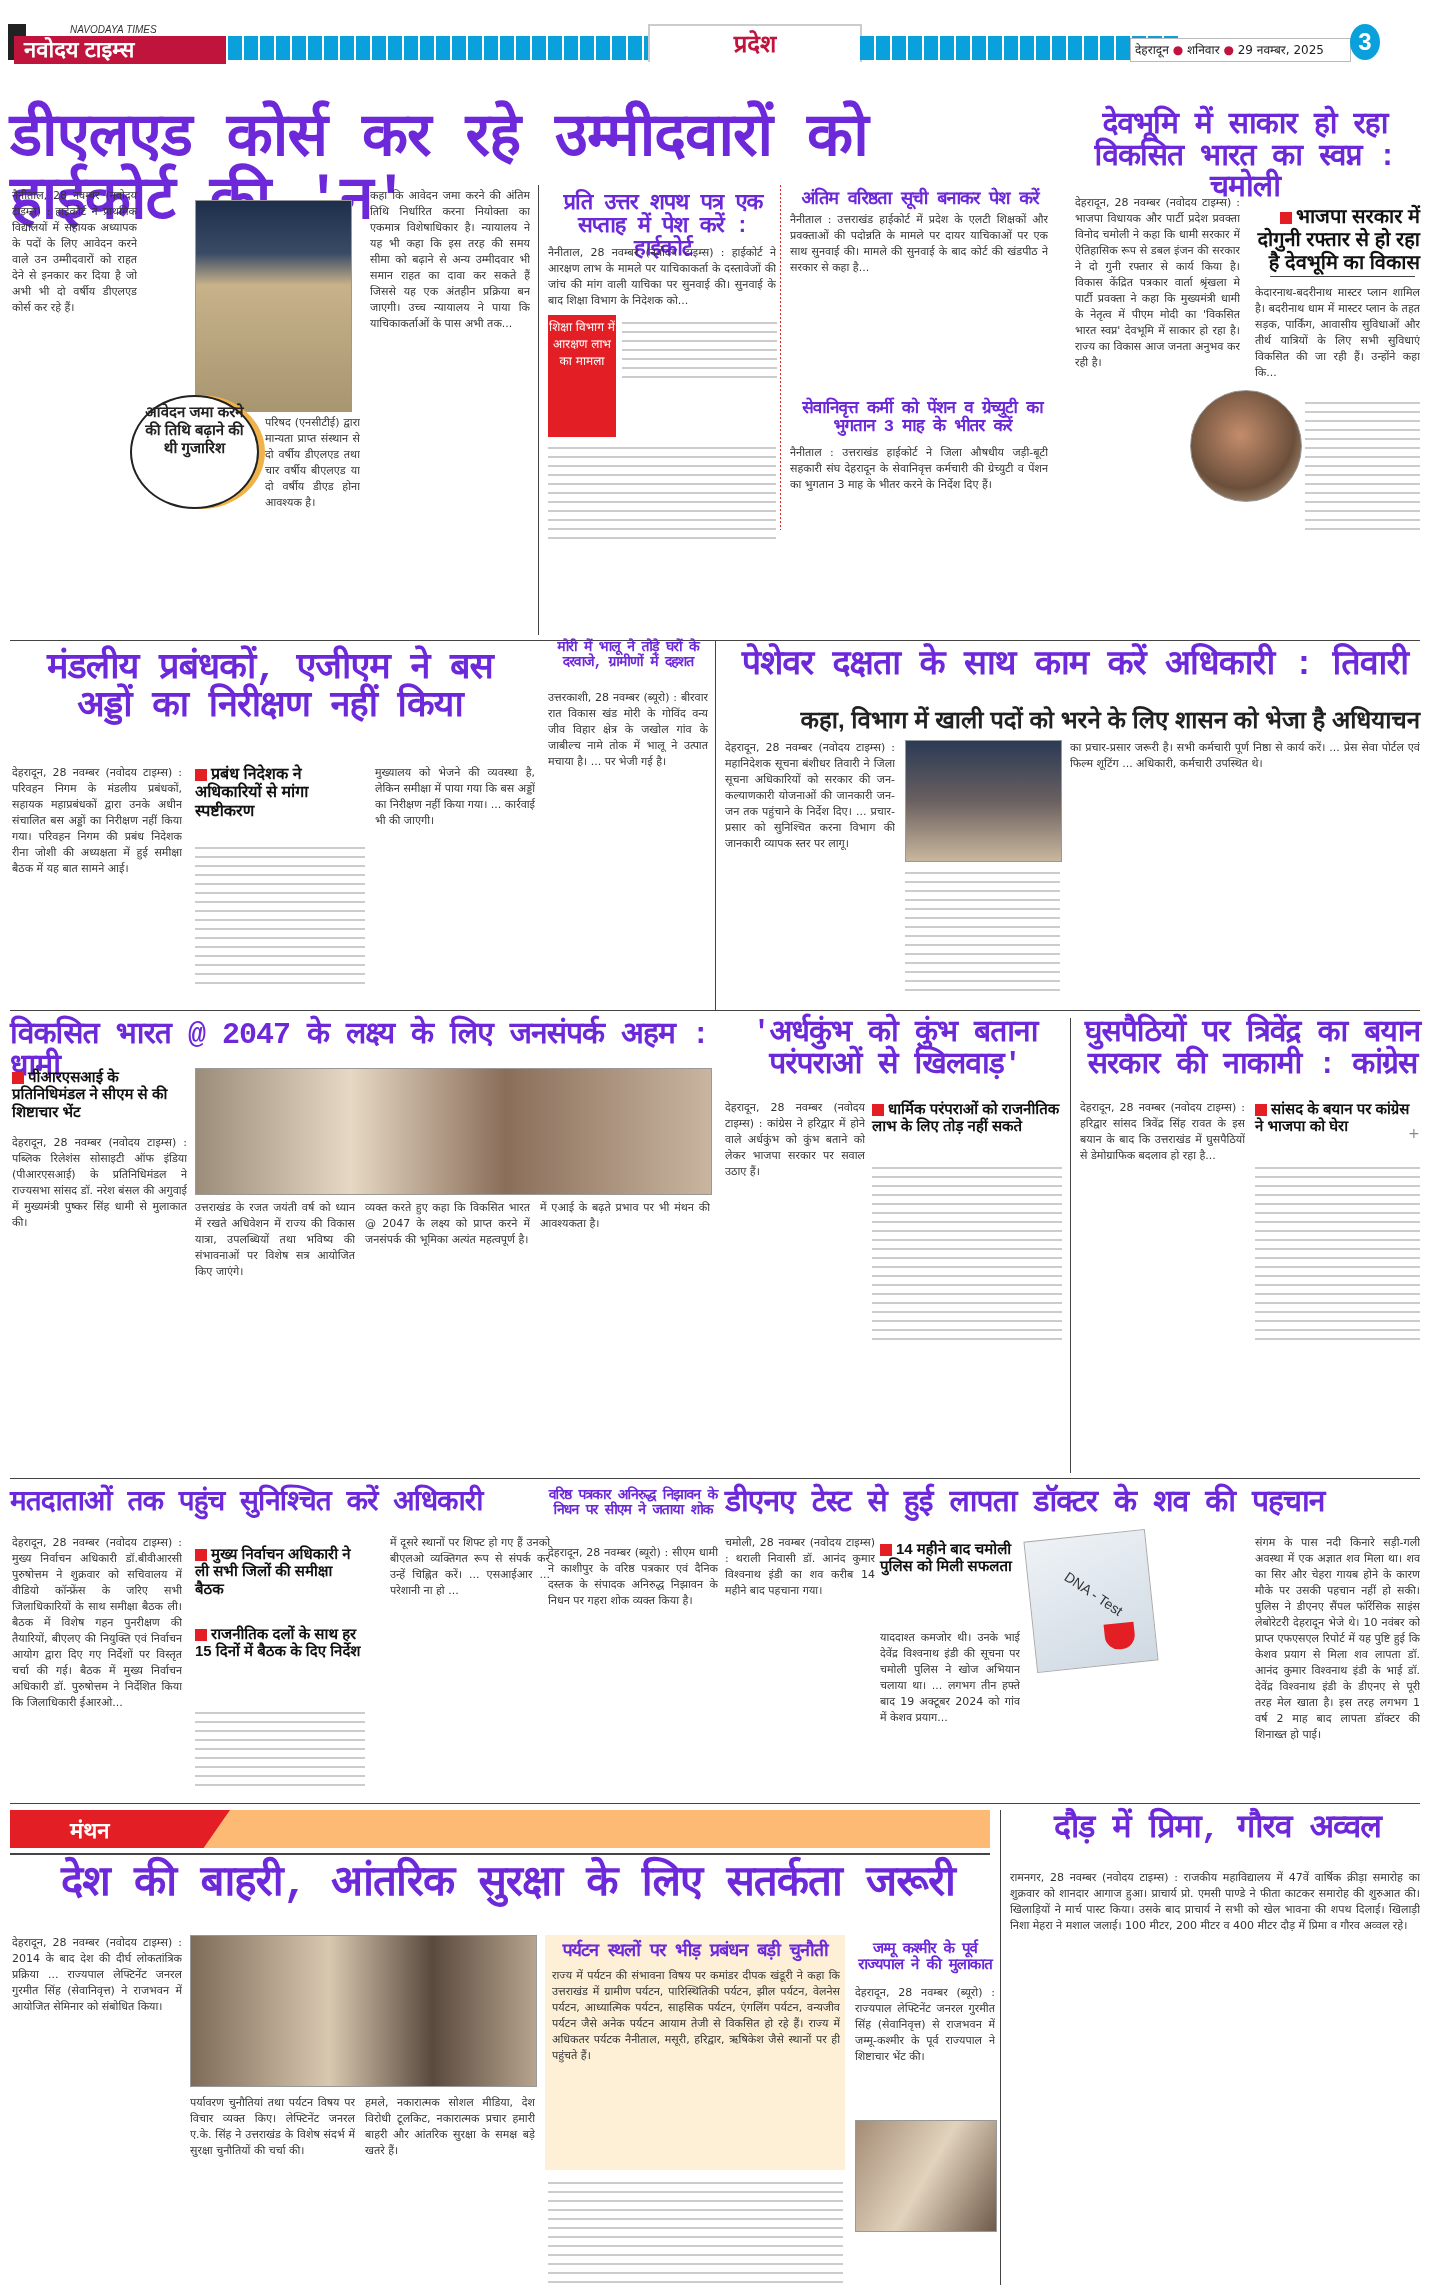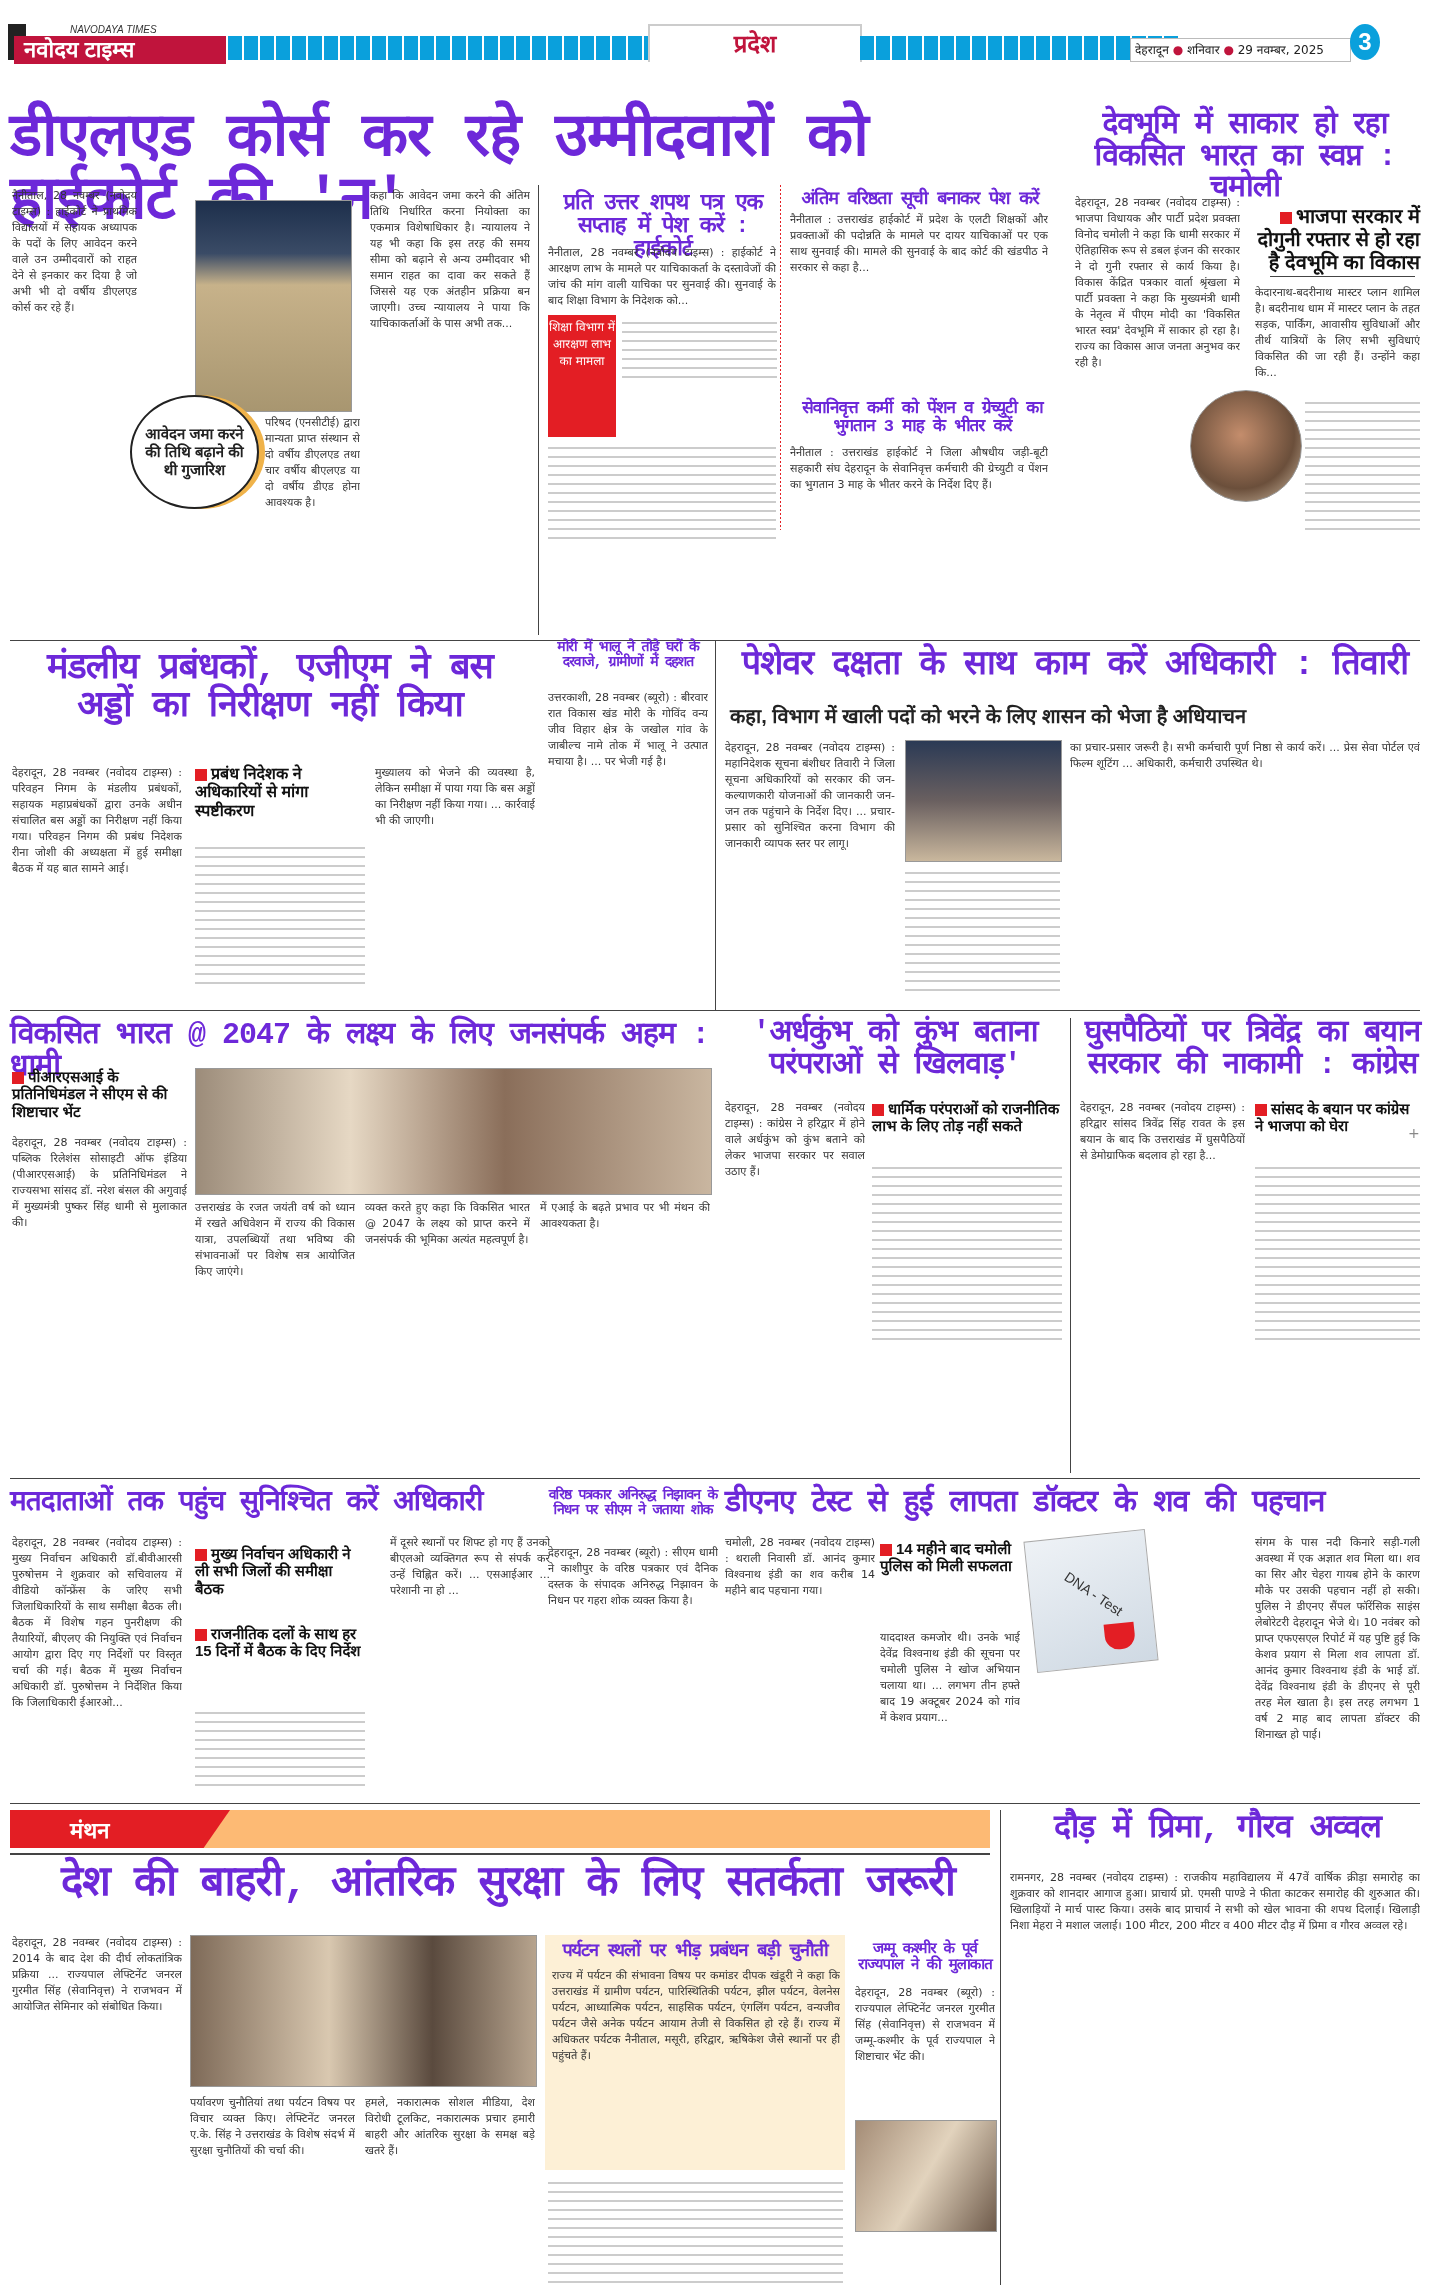--- a/index.html
+++ b/index.html
@@ -36,21 +36,21 @@
     <span>29 नवम्बर, 2025</span>
   </div>
   <div class="abs" style="left:1350px;top:24px;width:30px;height:36px;background:#0aa0dc;border-radius:50%;text-align:center;">
     <span style="color:#fff;font-weight:bold;font-size:24px;line-height:36px;font-family:'Liberation Sans',sans-serif;">3</span>
   </div>
 </div>
 
 <div class="abs hl" style="left:10px;top:108px;width:1040px;font-size:60px;">डीएलएड कोर्स कर रहे उम्मीदवारों को हाईकोर्ट की 'न'</div>
 <div class="abs body-text" style="left:12px;top:188px;width:125px;height:320px;overflow:hidden;">नैनीताल, 28 नवम्बर (नवोदय टाइम्स) : हाईकोर्ट ने प्राथमिक विद्यालयों में सहायक अध्यापक के पदों के लिए आवेदन करने वाले उन उम्मीदवारों को राहत देने से इनकार कर दिया है जो अभी भी दो वर्षीय डीएलएड कोर्स कर रहे हैं।</div>
 <div class="photo" style="left:195px;top:200px;width:155px;height:210px;background:linear-gradient(180deg,#1d2f4c 0%,#3a4b66 25%,#c7b28a 40%,#a89670 100%);"></div>
-<div class="abs" style="left:130px;top:395px;width:125px;height:110px;border-radius:50%;background:#fff;border:2px solid #222;box-shadow:6px 0 0 #f0b34a;text-align:center;display:flex;align-items:center;justify-content:center;">
+<div class="abs" style="left:130px;top:395px;width:125px;height:110px;border-radius:50%;background:#fff;border:2px solid #222;box-shadow:6px 0 0 #f0b34a;text-align:center;display:flex;align-items:flex-start;justify-content:center;">
   <span style="font-family:'Liberation Sans',sans-serif;font-weight:bold;font-size:15px;line-height:18px;padding:6px;">आवेदन जमा करने की तिथि बढ़ाने की थी गुजारिश</span>
 </div>
 <div class="abs body-text" style="left:265px;top:415px;width:95px;height:95px;overflow:hidden;">परिषद (एनसीटीई) द्वारा मान्यता प्राप्त संस्थान से दो वर्षीय डीएलएड तथा चार वर्षीय बीएलएड या दो वर्षीय डीएड होना आवश्यक है।</div>
 <div class="abs body-text" style="left:370px;top:188px;width:160px;height:440px;overflow:hidden;">कहा कि आवेदन जमा करने की अंतिम तिथि निर्धारित करना नियोक्ता का एकमात्र विशेषाधिकार है। न्यायालय ने यह भी कहा कि इस तरह की समय सीमा को बढ़ाने से अन्य उम्मीदवार भी समान राहत का दावा कर सकते हैं जिससे यह एक अंतहीन प्रक्रिया बन जाएगी। उच्च न्यायालय ने पाया कि याचिकाकर्ताओं के पास अभी तक...</div>
 <div class="rule" style="left:538px;top:185px;width:1px;height:450px;"></div>
 
 <div class="abs hl" style="left:548px;top:192px;width:230px;font-size:22px;text-align:center;">प्रति उत्तर शपथ पत्र एक सप्ताह में पेश करें : हाईकोर्ट</div>
 <div class="abs body-text" style="left:548px;top:245px;width:228px;height:65px;overflow:hidden;">नैनीताल, 28 नवम्बर (नवोदय टाइम्स) : हाईकोर्ट ने आरक्षण लाभ के मामले पर याचिकाकर्ता के दस्तावेजों की जांच की मांग वाली याचिका पर सुनवाई की। सुनवाई के बाद शिक्षा विभाग के निदेशक को...</div>
 <div class="abs" style="left:548px;top:315px;width:68px;height:118px;background:#e31e24;color:#fff;text-align:center;font-size:12px;line-height:17px;padding-top:4px;">
   <span>शिक्षा विभाग में आरक्षण लाभ का मामला</span>
@@ -135,21 +135,21 @@
     <div></div>
     <div></div>
 </div>
 <div class="abs body-text" style="left:375px;top:765px;width:160px;height:240px;overflow:hidden;">मुख्यालय को भेजने की व्यवस्था है, लेकिन समीक्षा में पाया गया कि बस अड्डों का निरीक्षण नहीं किया गया। ... कार्रवाई भी की जाएगी।</div>
 
 <div class="abs hl" style="left:548px;top:640px;width:160px;font-size:14px;text-align:center;">मोरी में भालू ने तोड़े घरों के दरवाजे, ग्रामीणों में दहशत</div>
 <div class="abs body-text" style="left:548px;top:690px;width:160px;height:315px;overflow:hidden;">उत्तरकाशी, 28 नवम्बर (ब्यूरो) : बीरवार रात विकास खंड मोरी के गोविंद वन्य जीव विहार क्षेत्र के जखोल गांव के जाबील्च नामे तोक में भालू ने उत्पात मचाया है। ... पर भेजी गई है।</div>
 <div class="rule" style="left:715px;top:640px;width:1px;height:370px;"></div>
 
 <div class="abs hl" style="left:725px;top:648px;width:700px;font-size:34px;text-align:center;">पेशेवर दक्षता के साथ काम करें अधिकारी : तिवारी</div>
-<div class="abs" style="left:730px;top:702px;width:690px;text-align:left;font-family:'Liberation Sans',sans-serif;font-size:20px;font-weight:bold;color:#222;">कहा, विभाग में खाली पदों को भरने के लिए शासन को भेजा है अधियाचन</div>
+<div class="abs" style="left:730px;top:702px;width:690px;text-align:right;font-family:'Liberation Sans',sans-serif;font-size:24px;font-weight:bold;color:#222;">कहा, विभाग में खाली पदों को भरने के लिए शासन को भेजा है अधियाचन</div>
 <div class="abs body-text" style="left:725px;top:740px;width:170px;height:265px;overflow:hidden;">देहरादून, 28 नवम्बर (नवोदय टाइम्स) : महानिदेशक सूचना बंशीधर तिवारी ने जिला सूचना अधिकारियों को सरकार की जन-कल्याणकारी योजनाओं की जानकारी जन-जन तक पहुंचाने के निर्देश दिए। ... प्रचार-प्रसार को सुनिश्चित करना विभाग की जानकारी व्यापक स्तर पर लागू।</div>
 <div class="photo" style="left:905px;top:740px;width:155px;height:120px;background:linear-gradient(180deg,#2b3a55,#6a6060 50%,#c9b79d);"></div>
 <div class="filler" style="left:905px;top:865px;width:155px;">
   <div></div>
     <div></div>
     <div></div>
     <div></div>
     <div></div>
     <div></div>
     <div></div>

